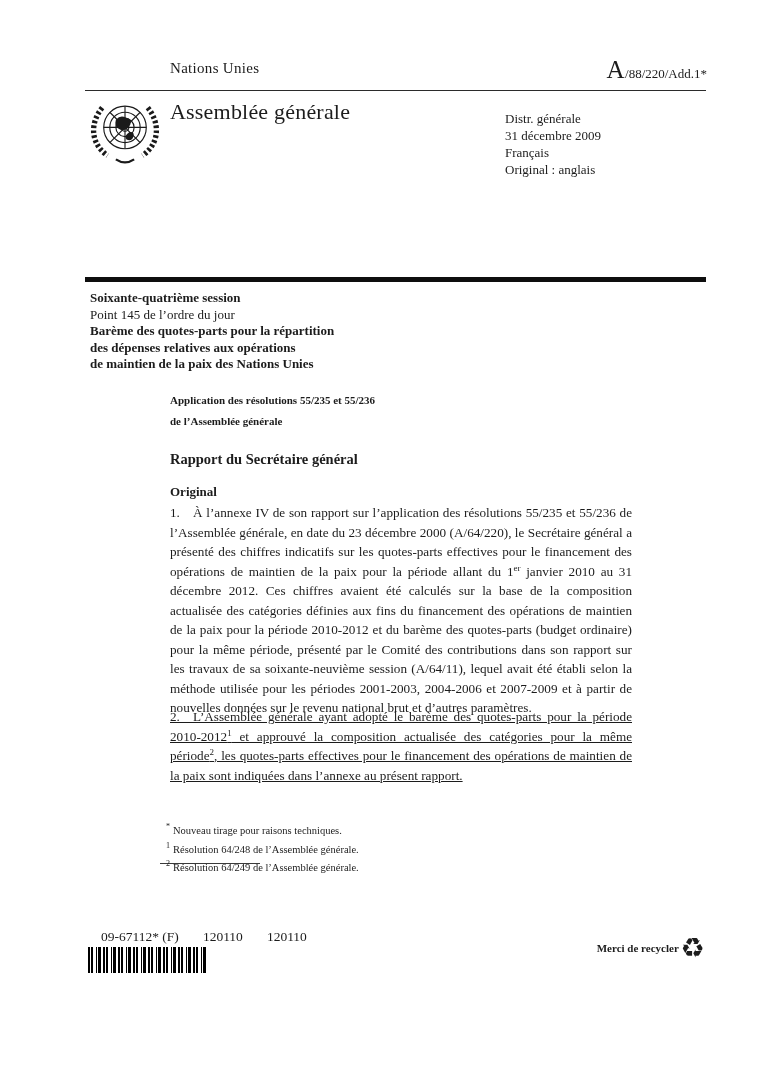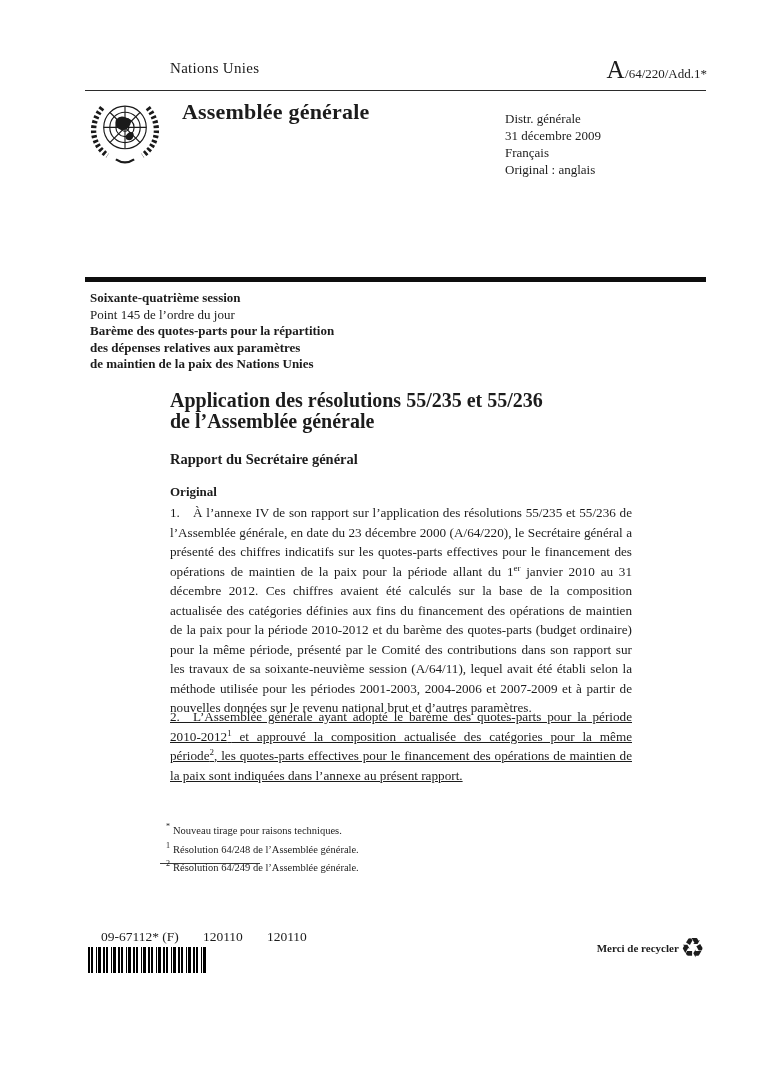--- a/index.html
+++ b/index.html
@@ -9,30 +9,30 @@
     overflow:hidden;
   }
   .abs{position:absolute;}
 
   
   .org-name{left:170px;top:60px;font-size:15px;letter-spacing:.3px;}
   .doc-symbol{right:70px;top:56px;font-size:13px;white-space:nowrap;}
   .doc-symbol .big-a{font-size:25px;letter-spacing:.5px;}
   .header-rule{left:85px;top:90px;width:621px;height:1px;background:#2b2b2b;}
   .emblem{left:87px;top:97px;width:76px;height:70px;}
-  .body-name{left:182px;top:99px;font-size:22px;font-weight:bold;letter-spacing:.2px;}
+  .body-name{left:170px;top:99px;font-size:22px;font-weight:normal;letter-spacing:.2px;}
   .distr-block{left:505px;top:110px;font-size:13px;line-height:17px;}
 
   
   .thick-rule{left:85px;top:277px;width:621px;height:5px;background:#0e0e0e;}
   .session-block{left:90px;top:290px;font-size:13px;line-height:16.5px;}
   .session-block .bold{font-weight:bold;}
 
   
-  .doc-title{left:170px;top:390px;font-size:20px;font-weight:bold;line-height:21px;}
+  .doc-title{left:170px;top:390px;font-size:11px;font-weight:bold;line-height:21px;}
   .doc-subtitle{left:170px;top:451px;font-size:14.5px;font-weight:bold;}
   .section-heading{left:170px;top:484px;font-size:13px;font-weight:bold;}
 
   
   .para{left:170px;width:462px;font-size:13.2px;line-height:19.5px;text-align:justify;}
   .para-1{top:503px;}
   .para-2{top:707px;text-decoration:underline;}
   .para sup{font-size:9px;line-height:0;}
 
   
@@ -53,21 +53,21 @@
   .recycle-wrap{right:72px;top:934px;display:flex;align-items:center;}
   .recycle-text{font-size:11px;font-weight:bold;white-space:nowrap;}
   .recycle-glyph{font-size:27px;line-height:27px;margin-left:2px;font-family:"DejaVu Sans",sans-serif;}
 </style>
 </head>
 <body>
 
 <div class="page">
 
   <div class="abs org-name">Nations Unies</div>
-  <div class="abs doc-symbol"><span class="big-a">A</span><span>/64/220/Add.1*</span></div>
+  <div class="abs doc-symbol"><span class="big-a">A</span><span>/88/220/Add.1*</span></div>
   <div class="abs header-rule"></div>
 
   <div class="abs emblem">
     <svg viewBox="0 0 100 92" width="76" height="70">
       <g fill="none" stroke="#1a1a1a" stroke-width="1.5">
         <circle cx="50" cy="40" r="28"></circle>
         <circle cx="50" cy="40" r="20"></circle>
         <circle cx="50" cy="40" r="12"></circle>
         <circle cx="50" cy="40" r="5"></circle>
         <line x1="22" y1="40" x2="78" y2="40"></line>
@@ -91,21 +91,21 @@
     <div>Français</div>
     <div>Original : anglais</div>
   </div>
 
   <div class="abs thick-rule"></div>
 
   <div class="abs session-block">
     <div class="bold">Soixante-quatrième session</div>
     <div>Point 145 de l’ordre du jour</div>
     <div class="bold">Barème des quotes-parts pour la répartition</div>
-    <div class="bold">des dépenses relatives aux paramètres</div>
+    <div class="bold">des dépenses relatives aux opérations</div>
     <div class="bold">de maintien de la paix des Nations Unies</div>
   </div>
 
   <div class="abs doc-title">
     <div>Application des résolutions 55/235 et 55/236</div>
     <div>de l’Assemblée générale</div>
   </div>
   <div class="abs doc-subtitle">Rapport du Secrétaire général</div>
   <div class="abs section-heading">Original</div>
 

